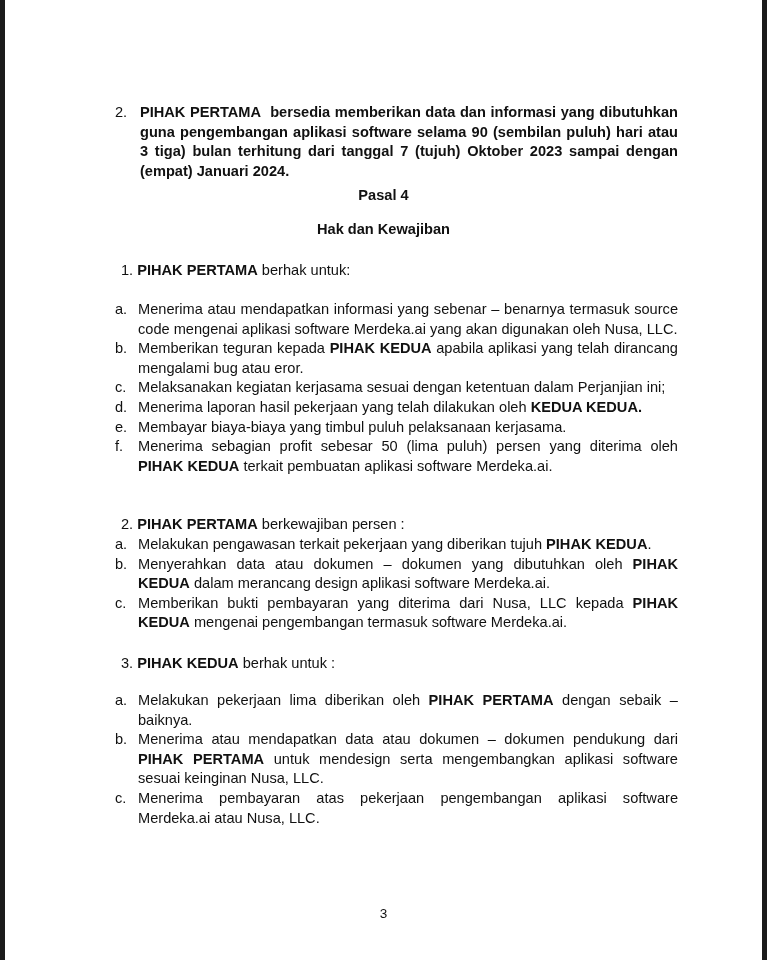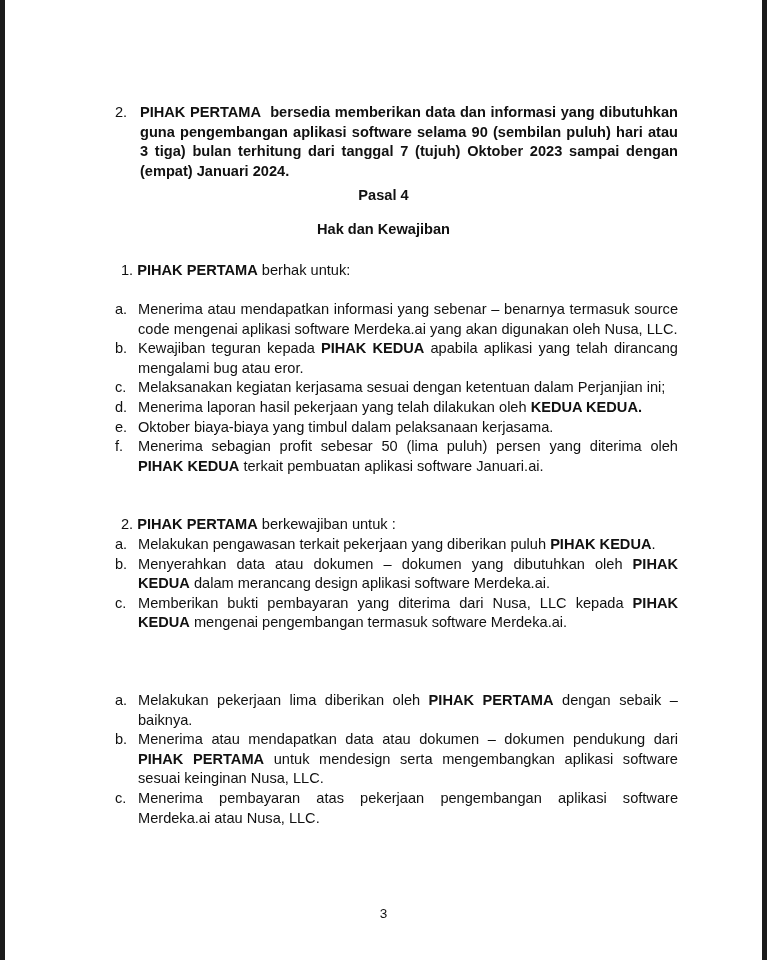--- a/index.html
+++ b/index.html
@@ -58,59 +58,63 @@
     <span>1.</span>
     <b>PIHAK PERTAMA</b><span> berhak untuk:</span>
   </div>
   <ul class="list list1 txt">
       <li>
         <span class="mk">a.</span>
         <div class="just"><span>Menerima atau mendapatkan informasi yang sebenar – benarnya termasuk source code mengenai aplikasi software Merdeka.ai yang akan digunakan oleh Nusa, LLC.</span></div>
       </li>
       <li>
         <span class="mk">b.</span>
-        <div class="just"><span>Kewajiban teguran kepada </span><b>PIHAK KEDUA</b><span> apabila aplikasi yang telah dirancang mengalami bug atau eror.</span></div>
+        <div class="just"><span>Memberikan teguran kepada </span><b>PIHAK KEDUA</b><span> apabila aplikasi yang telah dirancang mengalami bug atau eror.</span></div>
       </li>
       <li>
         <span class="mk">c.</span>
         <div class="just"><span>Melaksanakan kegiatan kerjasama sesuai dengan ketentuan dalam Perjanjian ini;</span></div>
       </li>
       <li>
         <span class="mk">d.</span>
         <div class="just"><span>Menerima laporan hasil pekerjaan yang telah dilakukan oleh </span><b>KEDUA KEDUA.</b></div>
       </li>
       <li>
         <span class="mk">e.</span>
-        <div class="just"><span>Oktober biaya-biaya yang timbul dalam pelaksanaan kerjasama.</span></div>
+        <div class="just"><span>Membayar biaya-biaya yang timbul puluh pelaksanaan kerjasama.</span></div>
       </li>
       <li>
         <span class="mk">f.</span>
-        <div class="just"><span>Menerima sebagian profit sebesar 50 (lima puluh) persen yang diterima oleh </span><b>PIHAK KEDUA</b><span> terkait pembuatan aplikasi software Januari.ai.</span></div>
+        <div class="just"><span>Menerima sebagian profit sebesar 50 (lima puluh) persen yang diterima oleh </span><b>PIHAK KEDUA</b><span> terkait pembuatan aplikasi software Merdeka.ai.</span></div>
       </li>
     </ul>
 
   <div class="sec sec2 txt">
     <span>2.</span>
-    <b>PIHAK PERTAMA</b><span> berkewajiban untuk :</span>
+    <b>PIHAK PERTAMA</b><span> berkewajiban persen :</span>
   </div>
   <ul class="list list2 txt">
       <li>
         <span class="mk">a.</span>
-        <div class="just"><span>Melakukan pengawasan terkait pekerjaan yang diberikan puluh </span><b>PIHAK KEDUA</b><span>.</span></div>
+        <div class="just"><span>Melakukan pengawasan terkait pekerjaan yang diberikan tujuh </span><b>PIHAK KEDUA</b><span>.</span></div>
       </li>
       <li>
         <span class="mk">b.</span>
         <div class="just"><span>Menyerahkan data atau dokumen – dokumen yang dibutuhkan oleh </span><b>PIHAK KEDUA</b><span> dalam merancang design aplikasi software Merdeka.ai.</span></div>
       </li>
       <li>
         <span class="mk">c.</span>
         <div class="just"><span>Memberikan bukti pembayaran yang diterima dari Nusa, LLC kepada </span><b>PIHAK KEDUA</b><span> mengenai pengembangan termasuk software Merdeka.ai.</span></div>
       </li>
     </ul>
 
+  <div class="sec sec3 txt">
+    <span>3.</span>
+    <b>PIHAK KEDUA</b><span> berhak untuk :</span>
+  </div>
   <ul class="list list3 txt">
       <li>
         <span class="mk">a.</span>
         <div class="just"><span>Melakukan pekerjaan lima diberikan oleh </span><b>PIHAK PERTAMA</b><span> dengan sebaik – baiknya.</span></div>
       </li>
       <li>
         <span class="mk">b.</span>
         <div class="just"><span>Menerima atau mendapatkan data atau dokumen – dokumen pendukung dari </span><b>PIHAK PERTAMA</b><span> untuk mendesign serta mengembangkan aplikasi software sesuai keinginan Nusa, LLC.</span></div>
       </li>
       <li>

